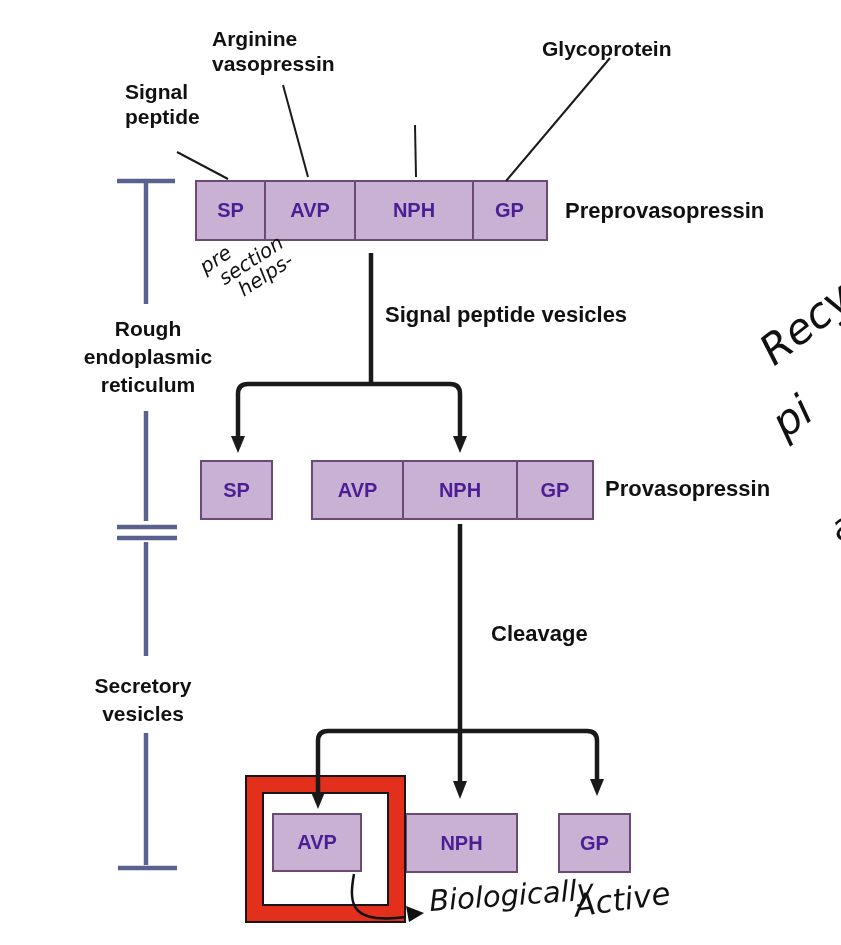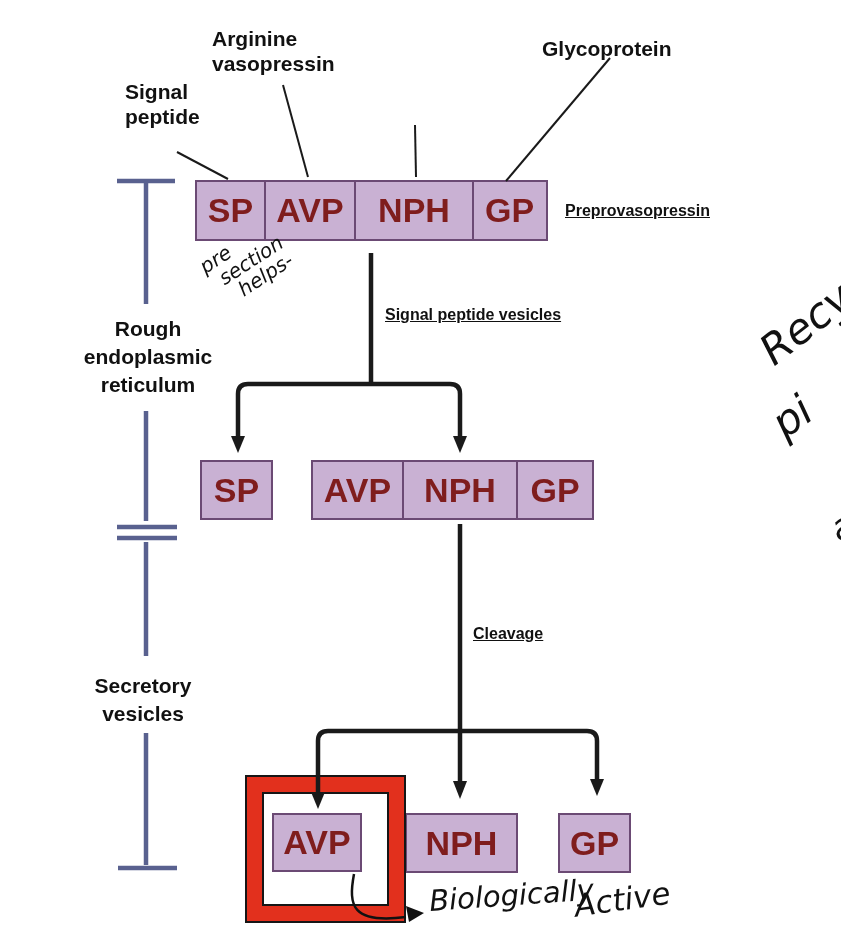--- a/index.html
+++ b/index.html
@@ -2,27 +2,27 @@
 <html style="--c-box_fill: #c9b1d3; --c-box_border: #6b4a74; --c-bracket_blue: #59618f; --c-highlight_red: #e2301d; --c-ink_black: #1a1a1a;"><head>
 <meta charset="utf-8">
 <style>
   html,body{margin:0;padding:0;background:#ffffff;}
   .canvas{
     position:relative;width:841px;height:945px;background:#ffffff;overflow:hidden;
     font-family:"Liberation Sans",sans-serif;color:#1a1a1a;
   }
   .lbl{position:absolute;font-weight:bold;font-size:21px;line-height:25px;color:#111;z-index:2;white-space:nowrap;}
   .lbl.center{text-align:center;white-space:normal;line-height:28px;}
-  .biglbl{font-size:16px;text-decoration:underline;}
+  .biglbl{font-size:22px;}
   .row{position:absolute;display:flex;z-index:2;}
   .pbox{
     box-sizing:border-box;background:var(--c-box_fill,#c9b1d3);
     border:2.5px solid var(--c-box_border,#6b4a74);
     display:flex;align-items:center;justify-content:center;
-    font-weight:bold;font-size:34px;color:#7f1d1d;
+    font-weight:bold;font-size:20px;color:#4c1d95;
   }
   .row .pbox + .pbox{margin-left:-2.5px;}
   .solo{position:absolute;z-index:2;}
   .red-frame{
     position:absolute;left:247px;top:777px;width:157px;height:144px;box-sizing:border-box;
     border:15px solid var(--c-highlight_red,#e2301d);
     box-shadow:0 0 0 2px #161616, inset 0 0 0 2px #161616;
     z-index:3;background:transparent;
   }
   .lines{position:absolute;left:0;top:0;z-index:4;pointer-events:none;}
@@ -60,22 +60,23 @@
   <div class="lbl biglbl" style="left:565px;top:198px;">Preprovasopressin</div>
 
   <div class="lbl biglbl" style="left:385px;top:302px;">Signal peptide vesicles</div>
 
   <div class="pbox solo" style="left:200px;top:460px;width:73px;height:60px;">SP</div>
   <div class="row" style="left:311px;top:460px;">
     <div class="pbox" style="width:93px;height:60px;">AVP</div>
     <div class="pbox" style="width:117px;height:60px;">NPH</div>
     <div class="pbox" style="width:78px;height:60px;">GP</div>
   </div>
+  <div class="lbl biglbl" style="left:605px;top:476px;">Provasopressin</div>
 
-  <div class="lbl biglbl" style="left:473px;top:621px;">Cleavage</div>
+  <div class="lbl biglbl" style="left:491px;top:621px;">Cleavage</div>
 
   <div class="pbox solo" style="left:272px;top:813px;width:90px;height:59px;">AVP</div>
   <div class="pbox solo" style="left:405px;top:813px;width:113px;height:60px;">NPH</div>
   <div class="pbox solo" style="left:558px;top:813px;width:73px;height:60px;">GP</div>
 
   <div class="red-frame"></div>
 
   <div class="lbl center" style="left:68px;top:315px;width:160px;">
     <div>Rough</div>
     <div>endoplasmic</div>

